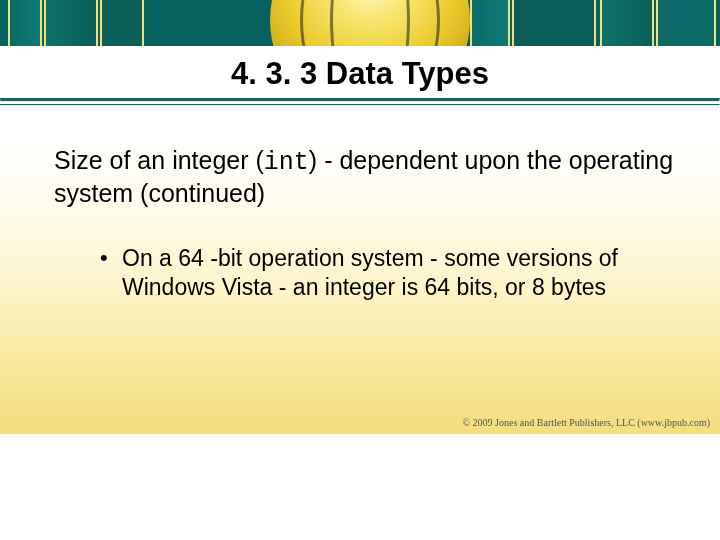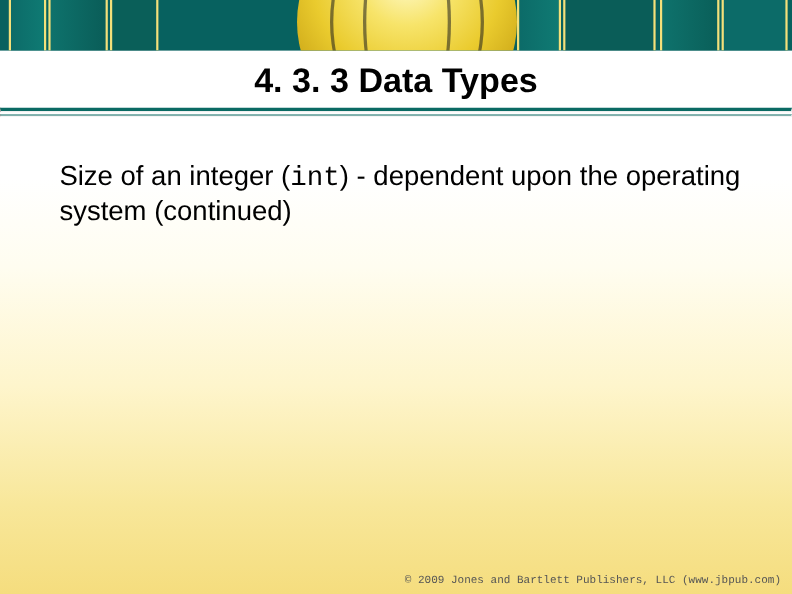--- a/index.html
+++ b/index.html
@@ -6,21 +6,21 @@
     margin: 0;
     padding: 0;
     width: 720px;
     height: 540px;
     overflow: hidden;
     font-family: Arial, Helvetica, sans-serif;
   }
   .slide {
     position: relative;
     width: 720px;
-    height: 540px;
+    height: 434px;
     background: linear-gradient(to bottom,
       #ffffff 0%,
       #ffffff 30%,
       #fffdf0 45%,
       #fef5cc 65%,
       #f8e79a 85%,
       #f5dd7e 100%);
   }
   
   .banner {
@@ -117,21 +117,21 @@
     position: absolute;
     left: 0;
     top: 0;
     font-size: 22px;
     color: #000;
   }
   .footer {
     position: absolute;
     bottom: 6px;
     right: 10px;
-    font-family: Liberation Mono, monospace;
+    font-family: Liberation Serif, serif;
     font-size: 10px;
     color: #555;
   }
 </style>
 </head>
 <body>
 
 <div class="slide">
 
   <div class="banner">
@@ -149,16 +149,19 @@
 
   <h1 class="title">4. 3. 3 Data Types</h1>
   <hr class="title-rule">
   <hr class="title-rule thin">
 
   <div class="body">
     <p class="lead">
       <b>Size of an integer (</b><span class="mono">int</span><b>)</b><span> - dependent upon the operating system (continued)</span>
     </p>
 
+    <ul class="bullets">
+      <li>On a 64 -bit operation system - some versions of Windows Vista -  an integer is 64 bits, or 8 bytes</li>
+    </ul>
   </div>
 
   <div class="footer">© 2009 Jones and Bartlett Publishers, LLC (www.jbpub.com)</div>
 </div>
 
 </body></html>

